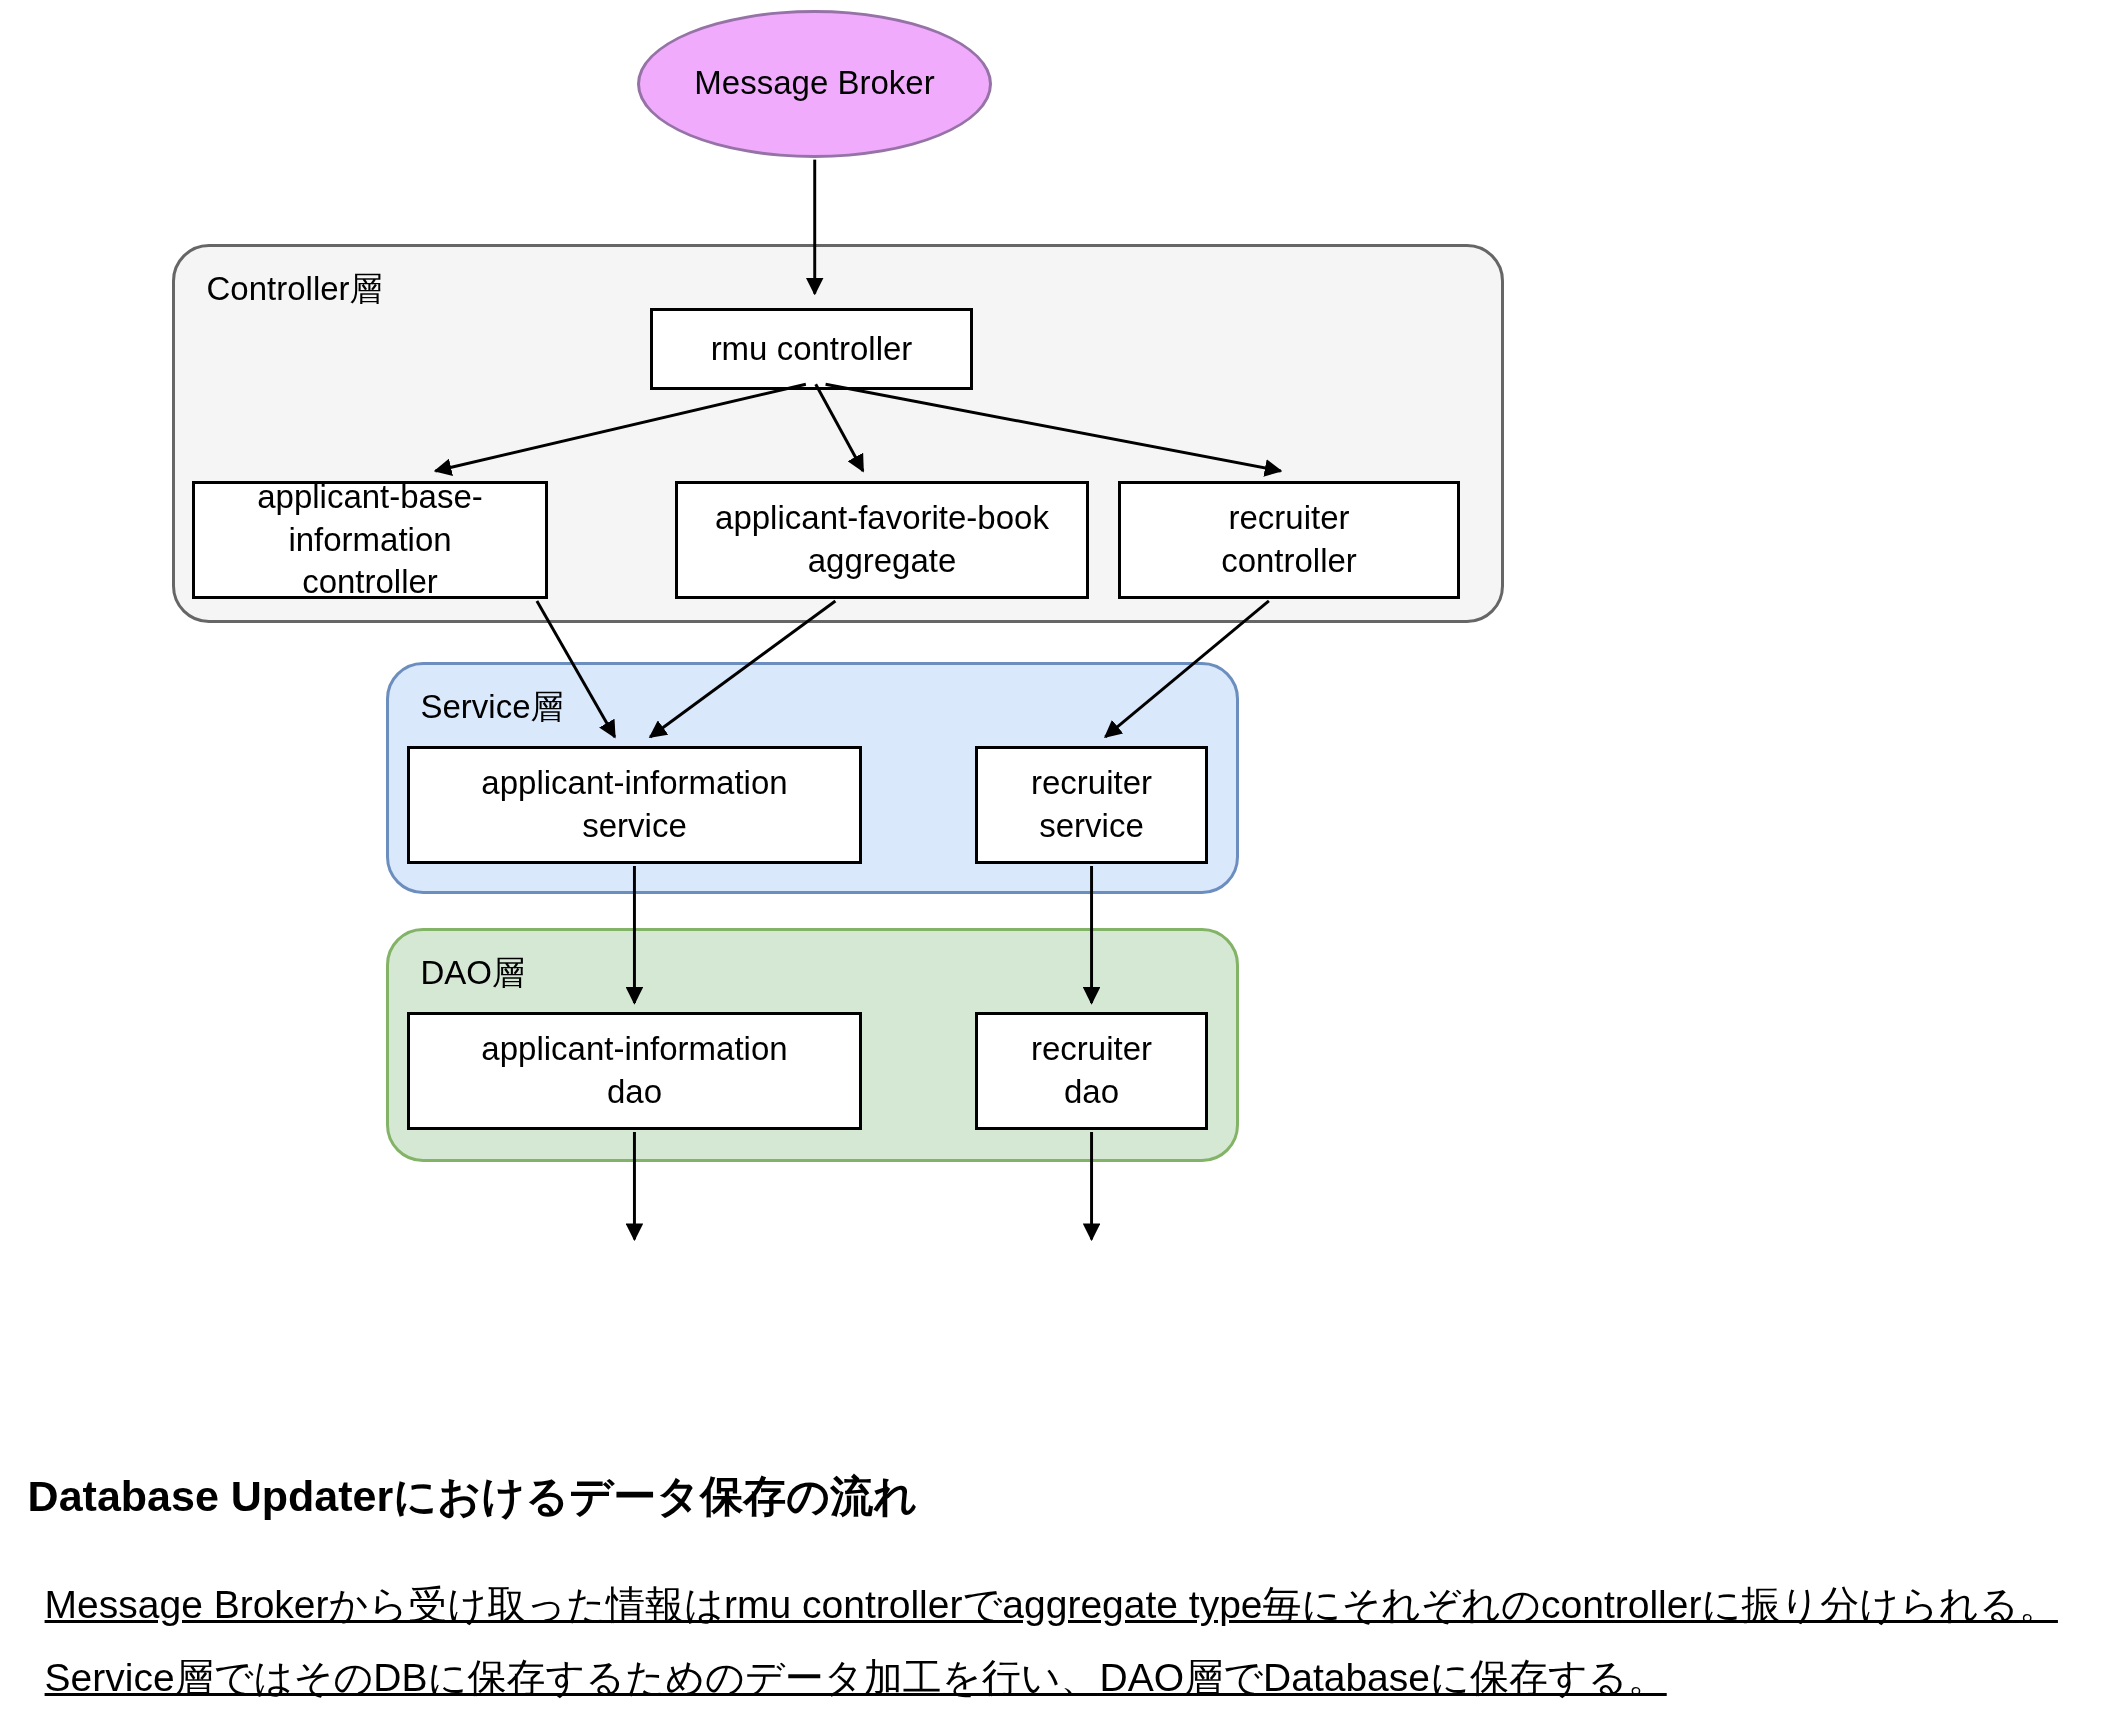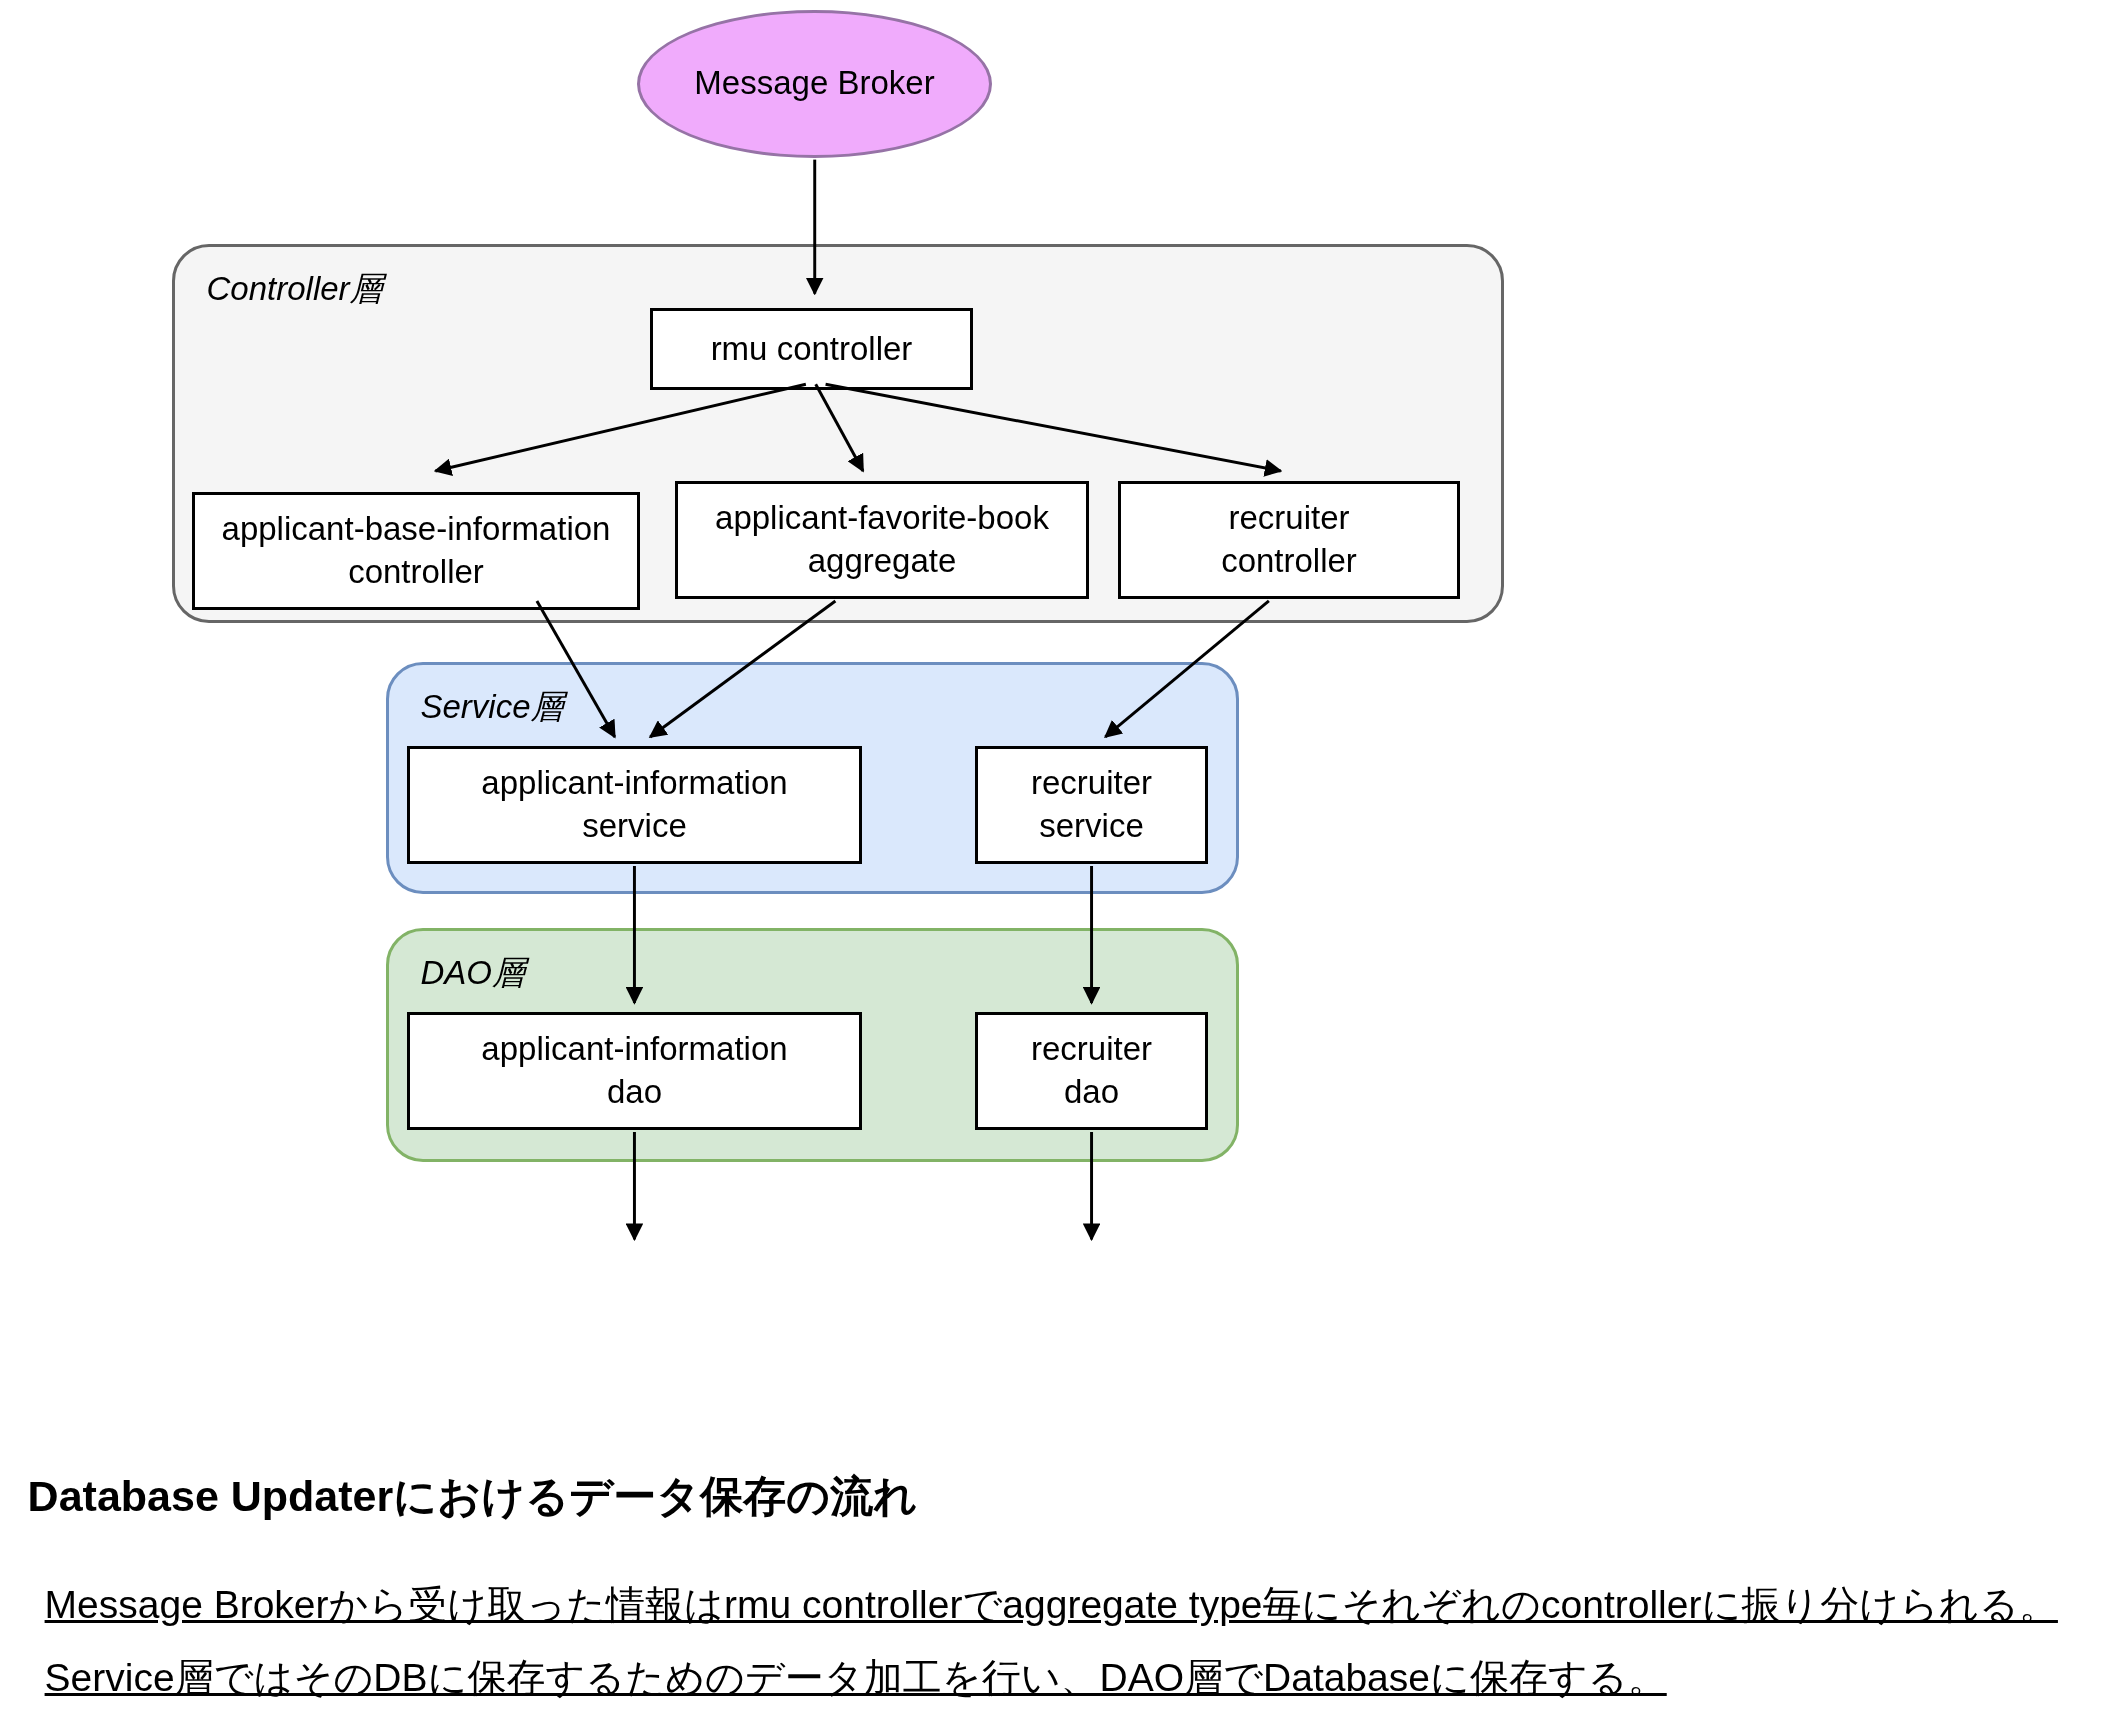--- a/index.html
+++ b/index.html
@@ -16,38 +16,38 @@
     border-radius: 37px; border: 3px solid;
   }
   .layer-controller { left: 172px; top: 244px; width: 1332px; height: 379px;
     background: #f5f5f5; border-color: #666666; }
   .layer-service { left: 386px; top: 662px; width: 853px; height: 232px;
     background: #dae8fc; border-color: #6c8ebf; }
   .layer-dao { left: 386px; top: 928px; width: 853px; height: 234px;
     background: #d5e8d4; border-color: #82b366; }
   .layer-label {
     position: absolute; left: 31.5px; top: 21.7px;
-    font-size: 33px; line-height: 1.2; color: #000; font-style: italic;
+    font-size: 33px; line-height: 1.2; color: #000;
   }
 
   
   .node {
     position: absolute; box-sizing: border-box;
     background: #ffffff; border: 3px solid #000000;
     display: flex; align-items: center; justify-content: center;
     text-align: center; font-size: 33px; line-height: 1.3;
   }
   .node-label { white-space: pre-line; }
 
   .node-broker {
     left: 637px; top: 9.9px; width: 355px; height: 148px;
     background: #f0abfc; border: 3px solid #9673a6; border-radius: 50%;
   }
   .node-rmu  { left: 650px; top: 308px; width: 323px; height: 82px; }
-  .node-abi  { left: 192px; top: 492px; width: 448px; height: 118px; }
+  .node-abi  { left: 192px; top: 481px; width: 356px; height: 118px; }
   .node-afb  { left: 675px; top: 481px; width: 414px; height: 118px; }
   .node-rc   { left: 1118px; top: 481px; width: 342px; height: 118px; }
   .node-ais  { left: 407px; top: 746px; width: 455px; height: 118px; }
   .node-rs   { left: 975px; top: 746px; width: 233px; height: 118px; }
   .node-aid  { left: 407px; top: 1012px; width: 455px; height: 118px; }
   .node-rd   { left: 975px; top: 1012px; width: 233px; height: 118px; }
   .node-db   { left: 414px; top: 1249px; width: 793px; height: 177px;
     background: #ffe6cc; border: 3px solid #d79b00; border-radius: 21.7px;
     font-size: 57px; }
 

